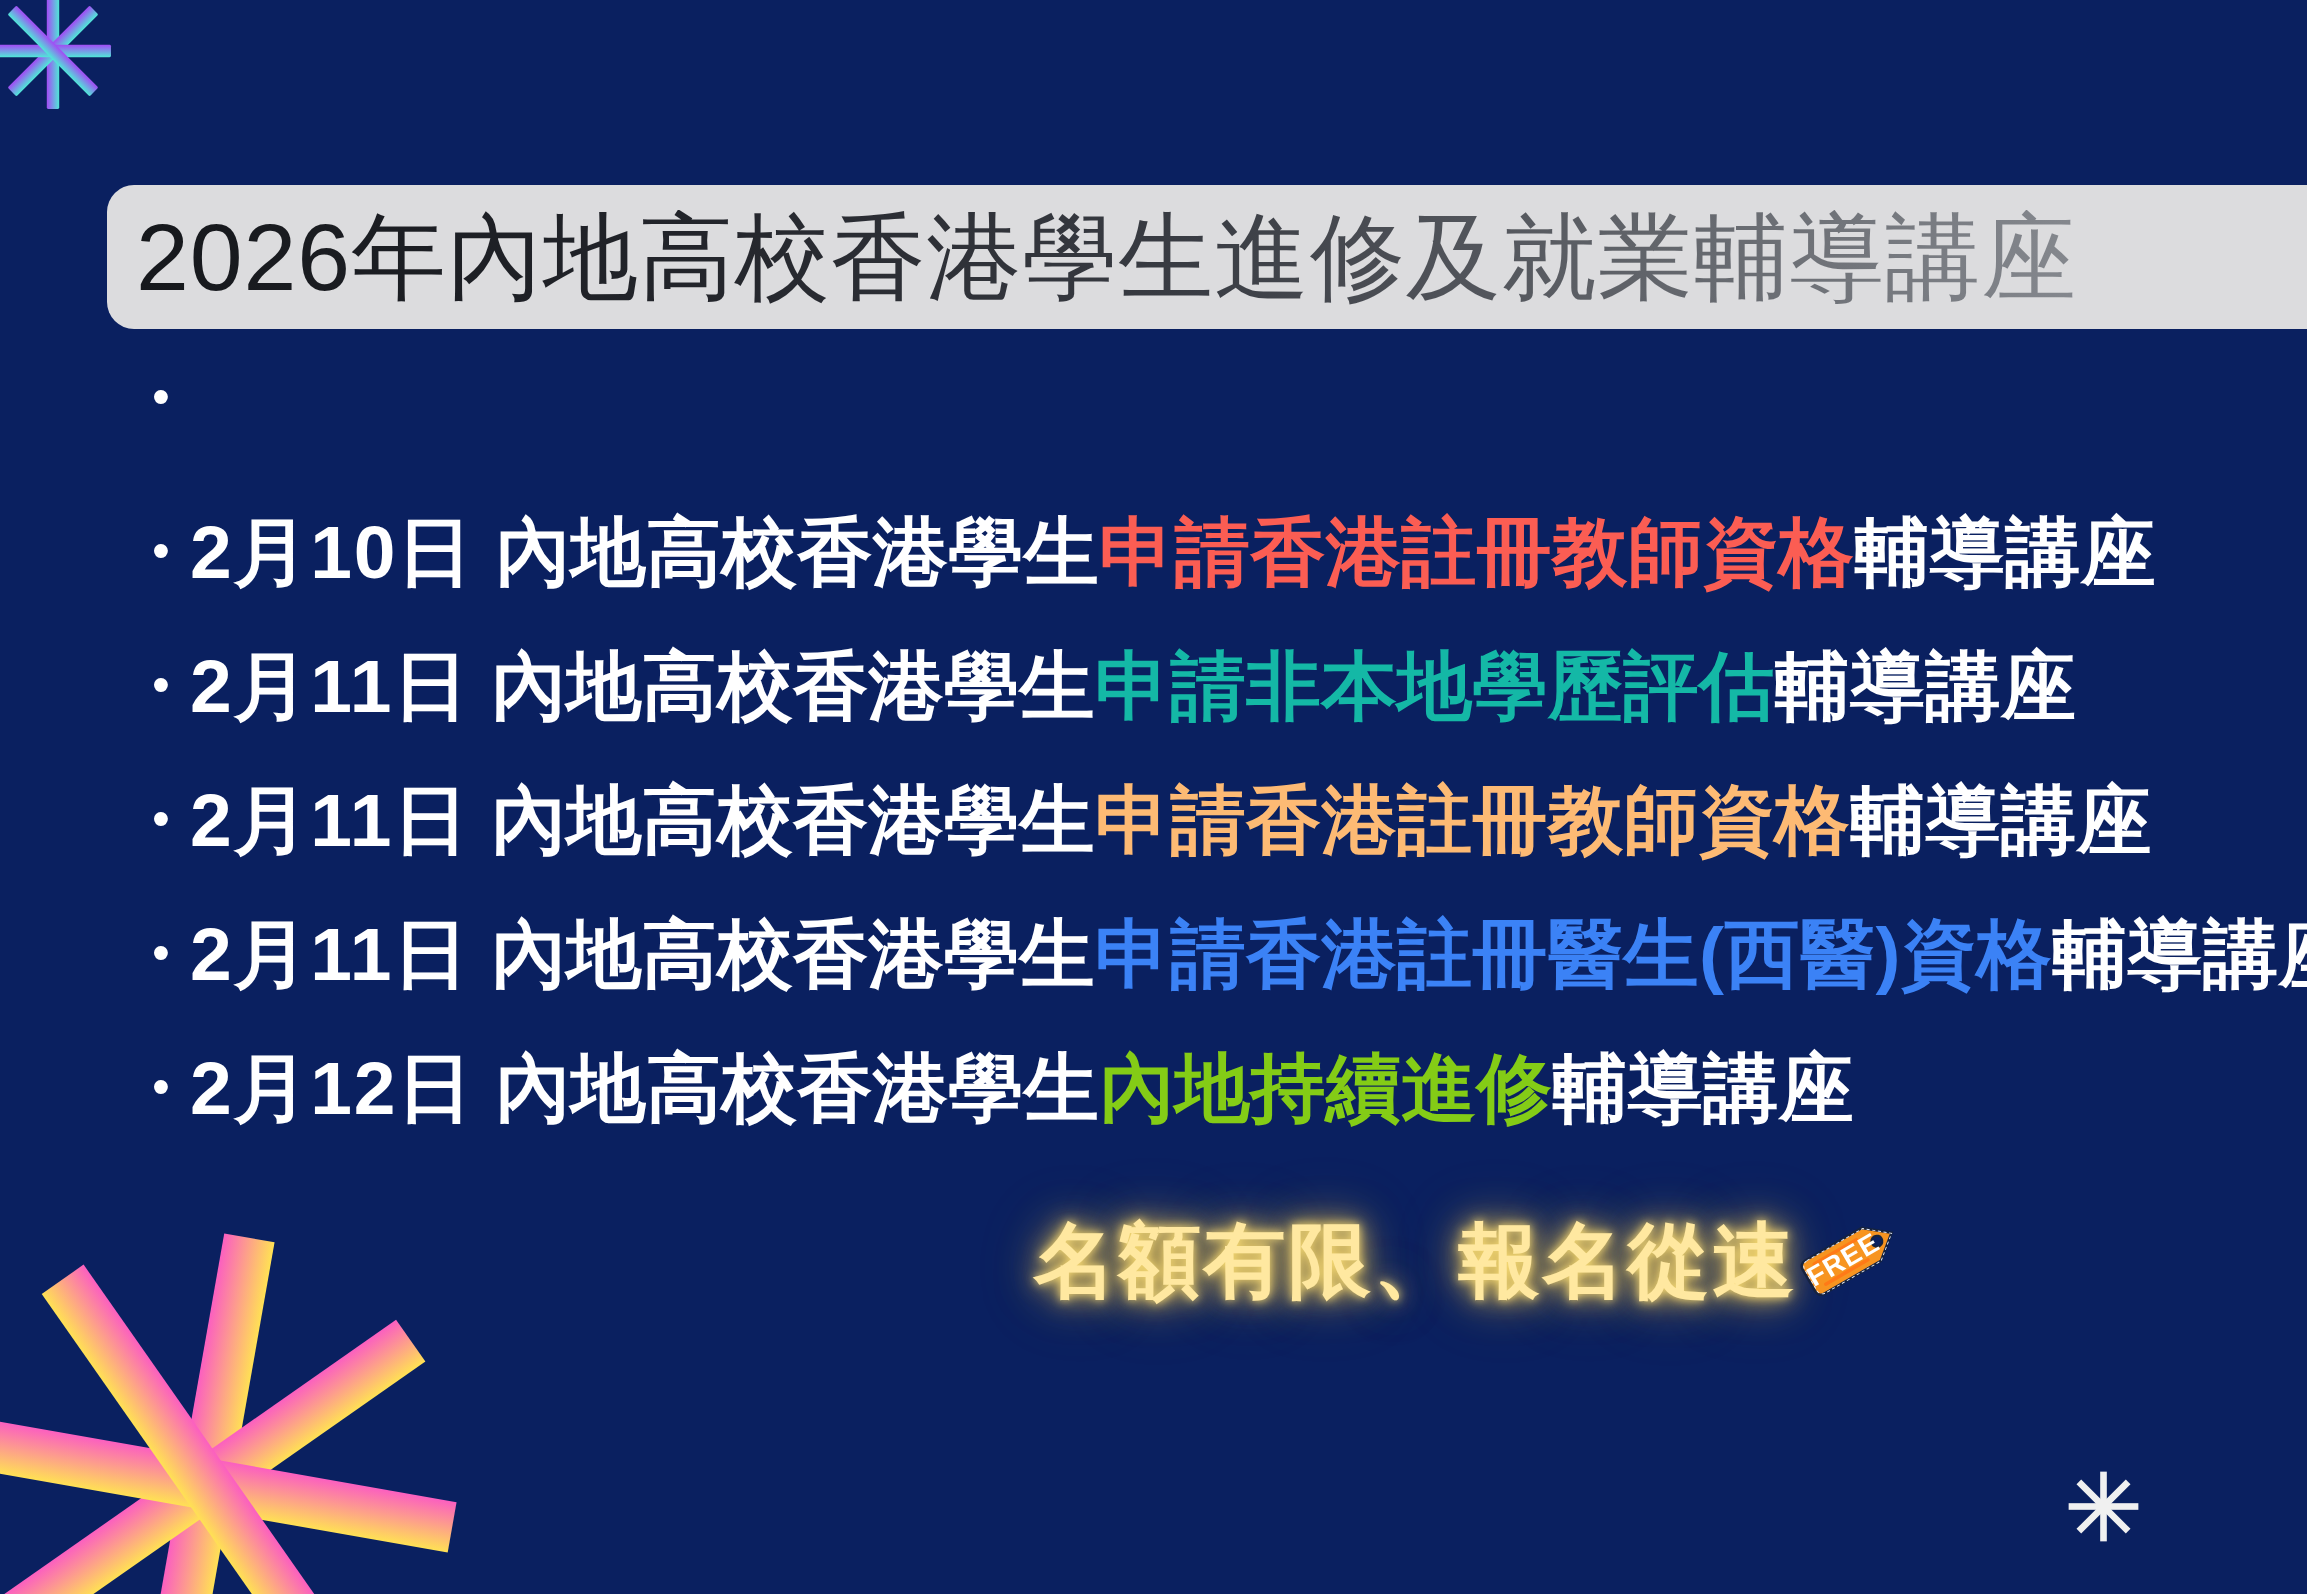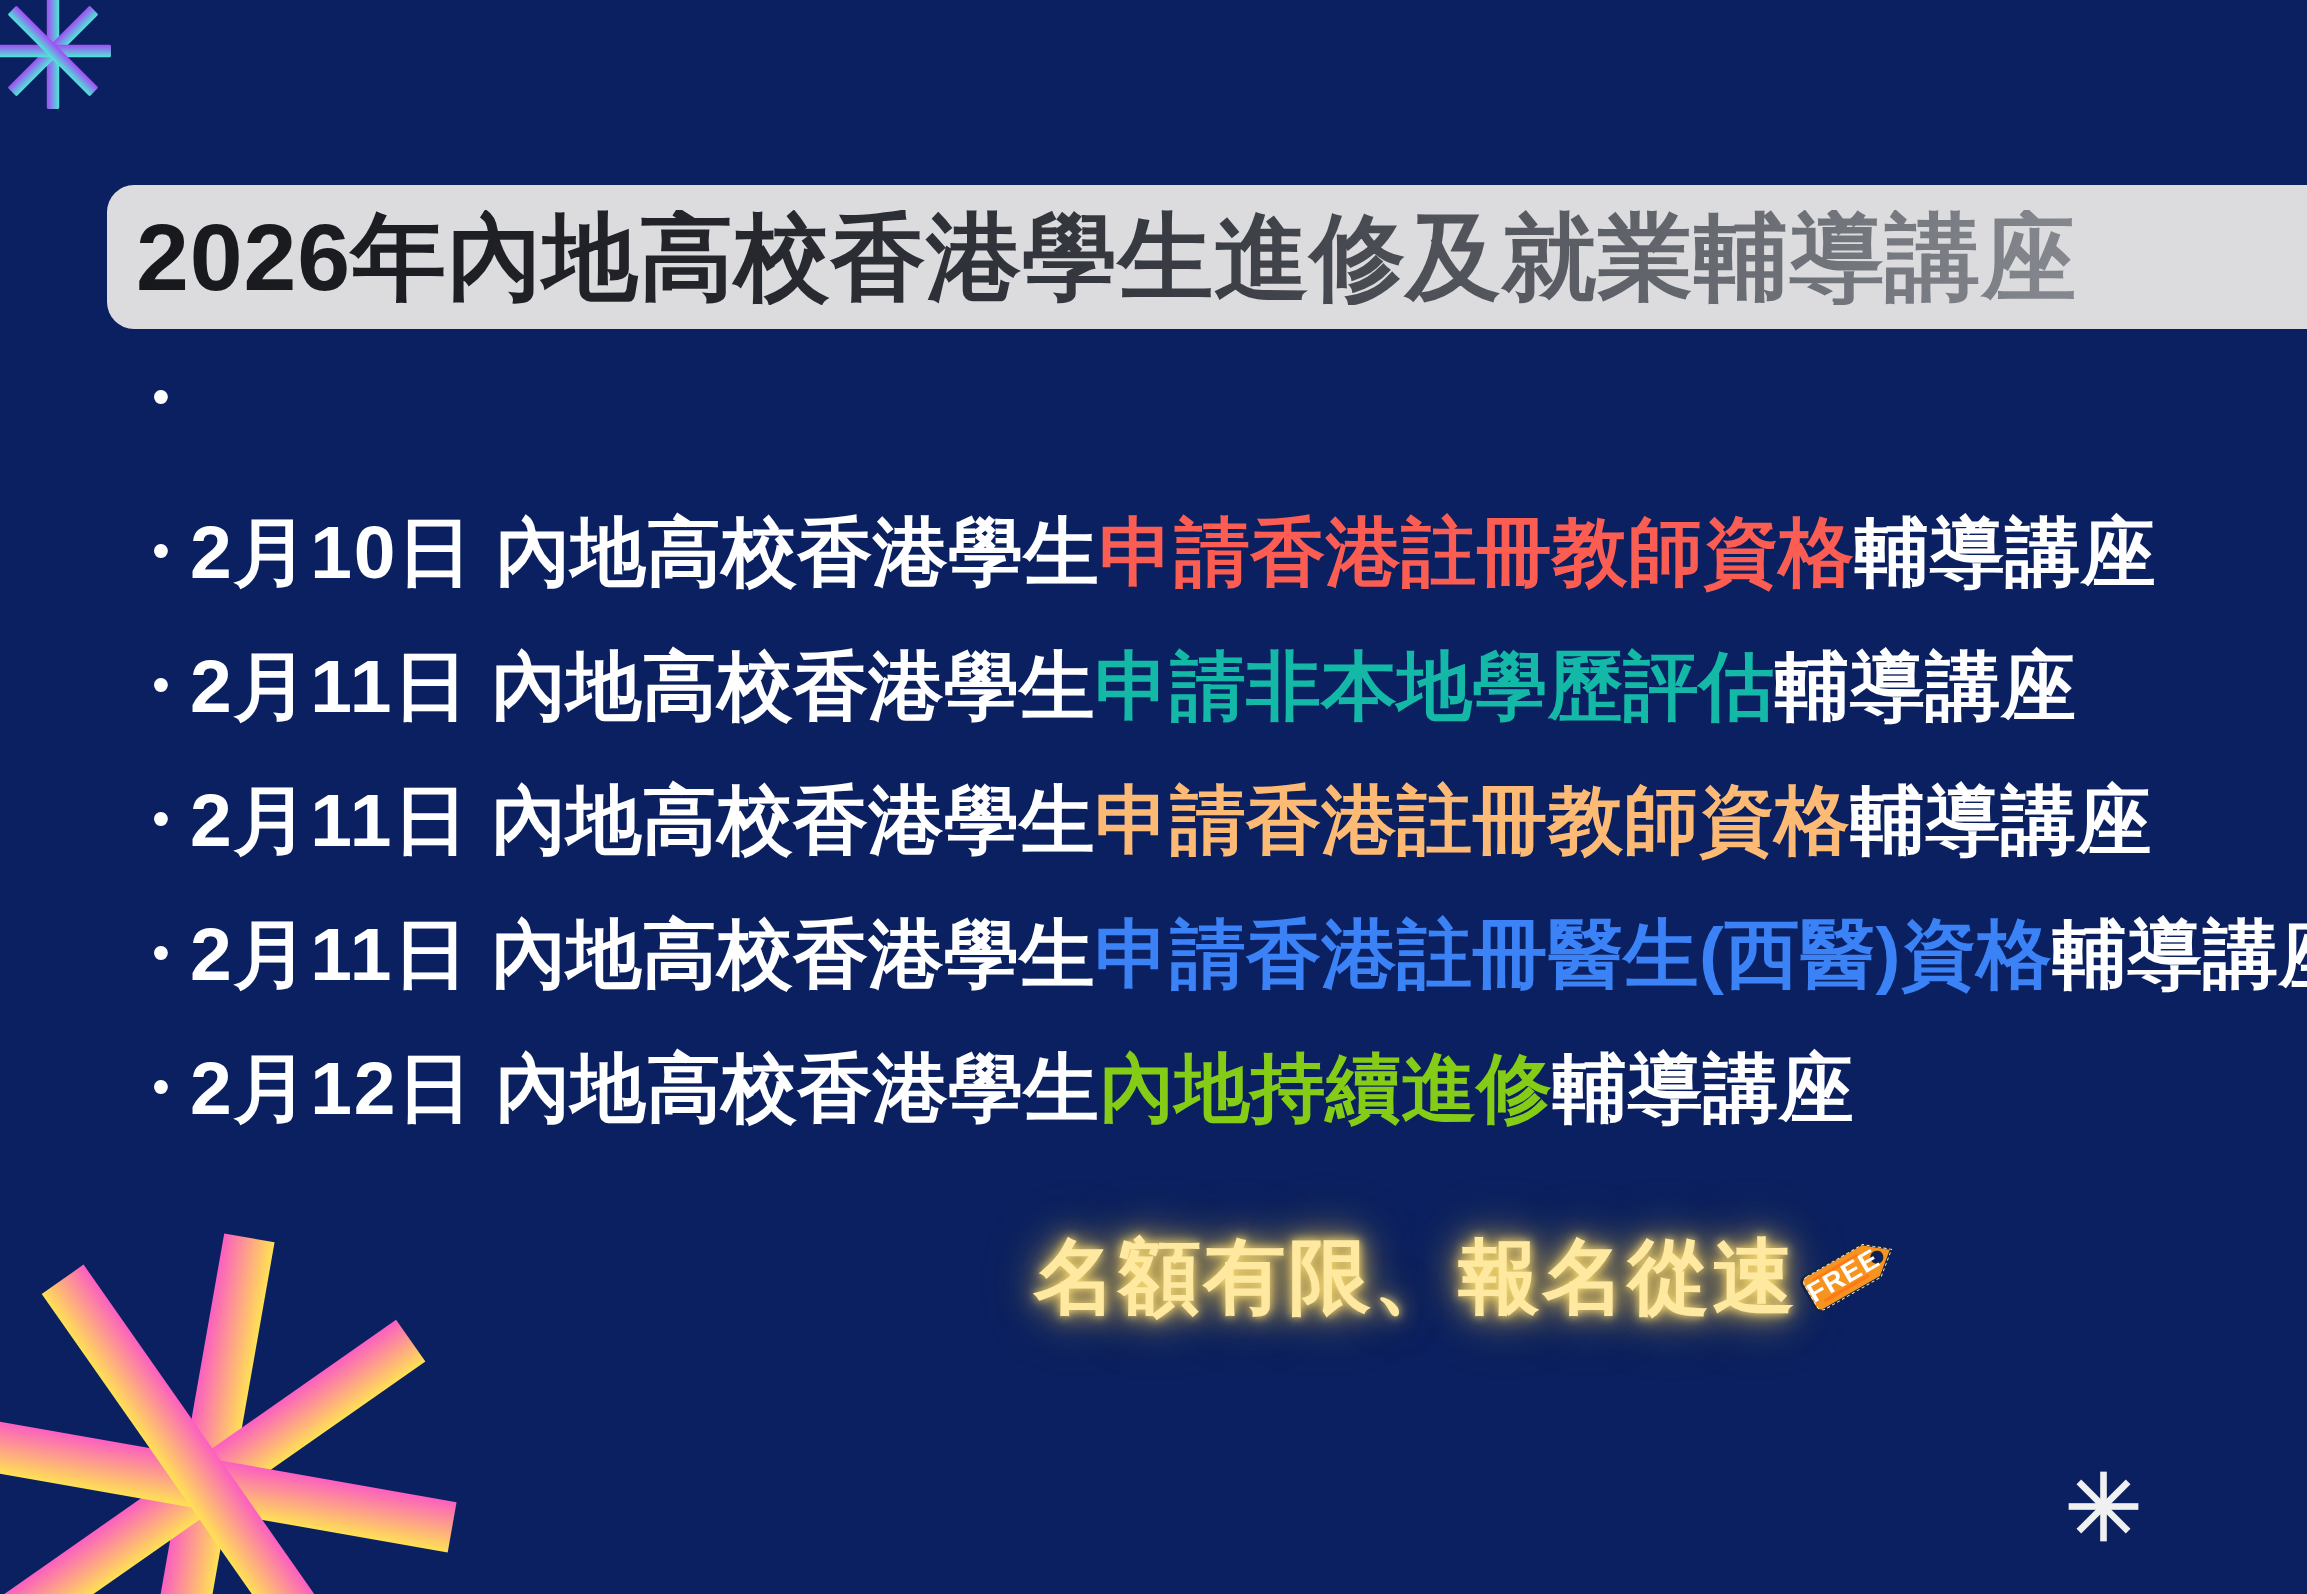--- a/index.html
+++ b/index.html
@@ -30,21 +30,21 @@
     left:107px; top:185px;
     width:2977px; height:144px;
     background:#dcdcde;
     border-radius:27px;
     display:flex; align-items:center;
     padding-left:29px;
     overflow:hidden;
   }
   #title-text {
     font-size:95px;
-    font-weight:bold;
+    font-weight:normal;
     letter-spacing:0.9px;
     white-space:nowrap;
     line-height:1;
     background-image:linear-gradient(90deg,#16181c 0%,#22242a 28%,#3a3d44 55%,#5e6167 76%,#85888e 100%);
     -webkit-background-clip:text;
     background-clip:text;
     color:transparent;
     -webkit-text-fill-color:transparent;
   }
 
@@ -80,21 +80,20 @@
   .date { letter-spacing:1.8px; }
   .gap  { display:inline-block; width:21px; }
   .hl   { font-weight:bold; }
 
   
   #cta {
     position:absolute;
     left:1034px; top:1218px;
     display:flex;
     align-items:flex-start;
-    margin-top:16px;
   }
   #cta-text {
     font-size:82px;
     font-weight:bold;
     color:#ffe8a0;
     letter-spacing:2.8px;
     line-height:1.05;
     text-shadow:
       0 0 10px rgba(255,225,120,0.95),
       0 0 22px rgba(255,215,90,0.85),

